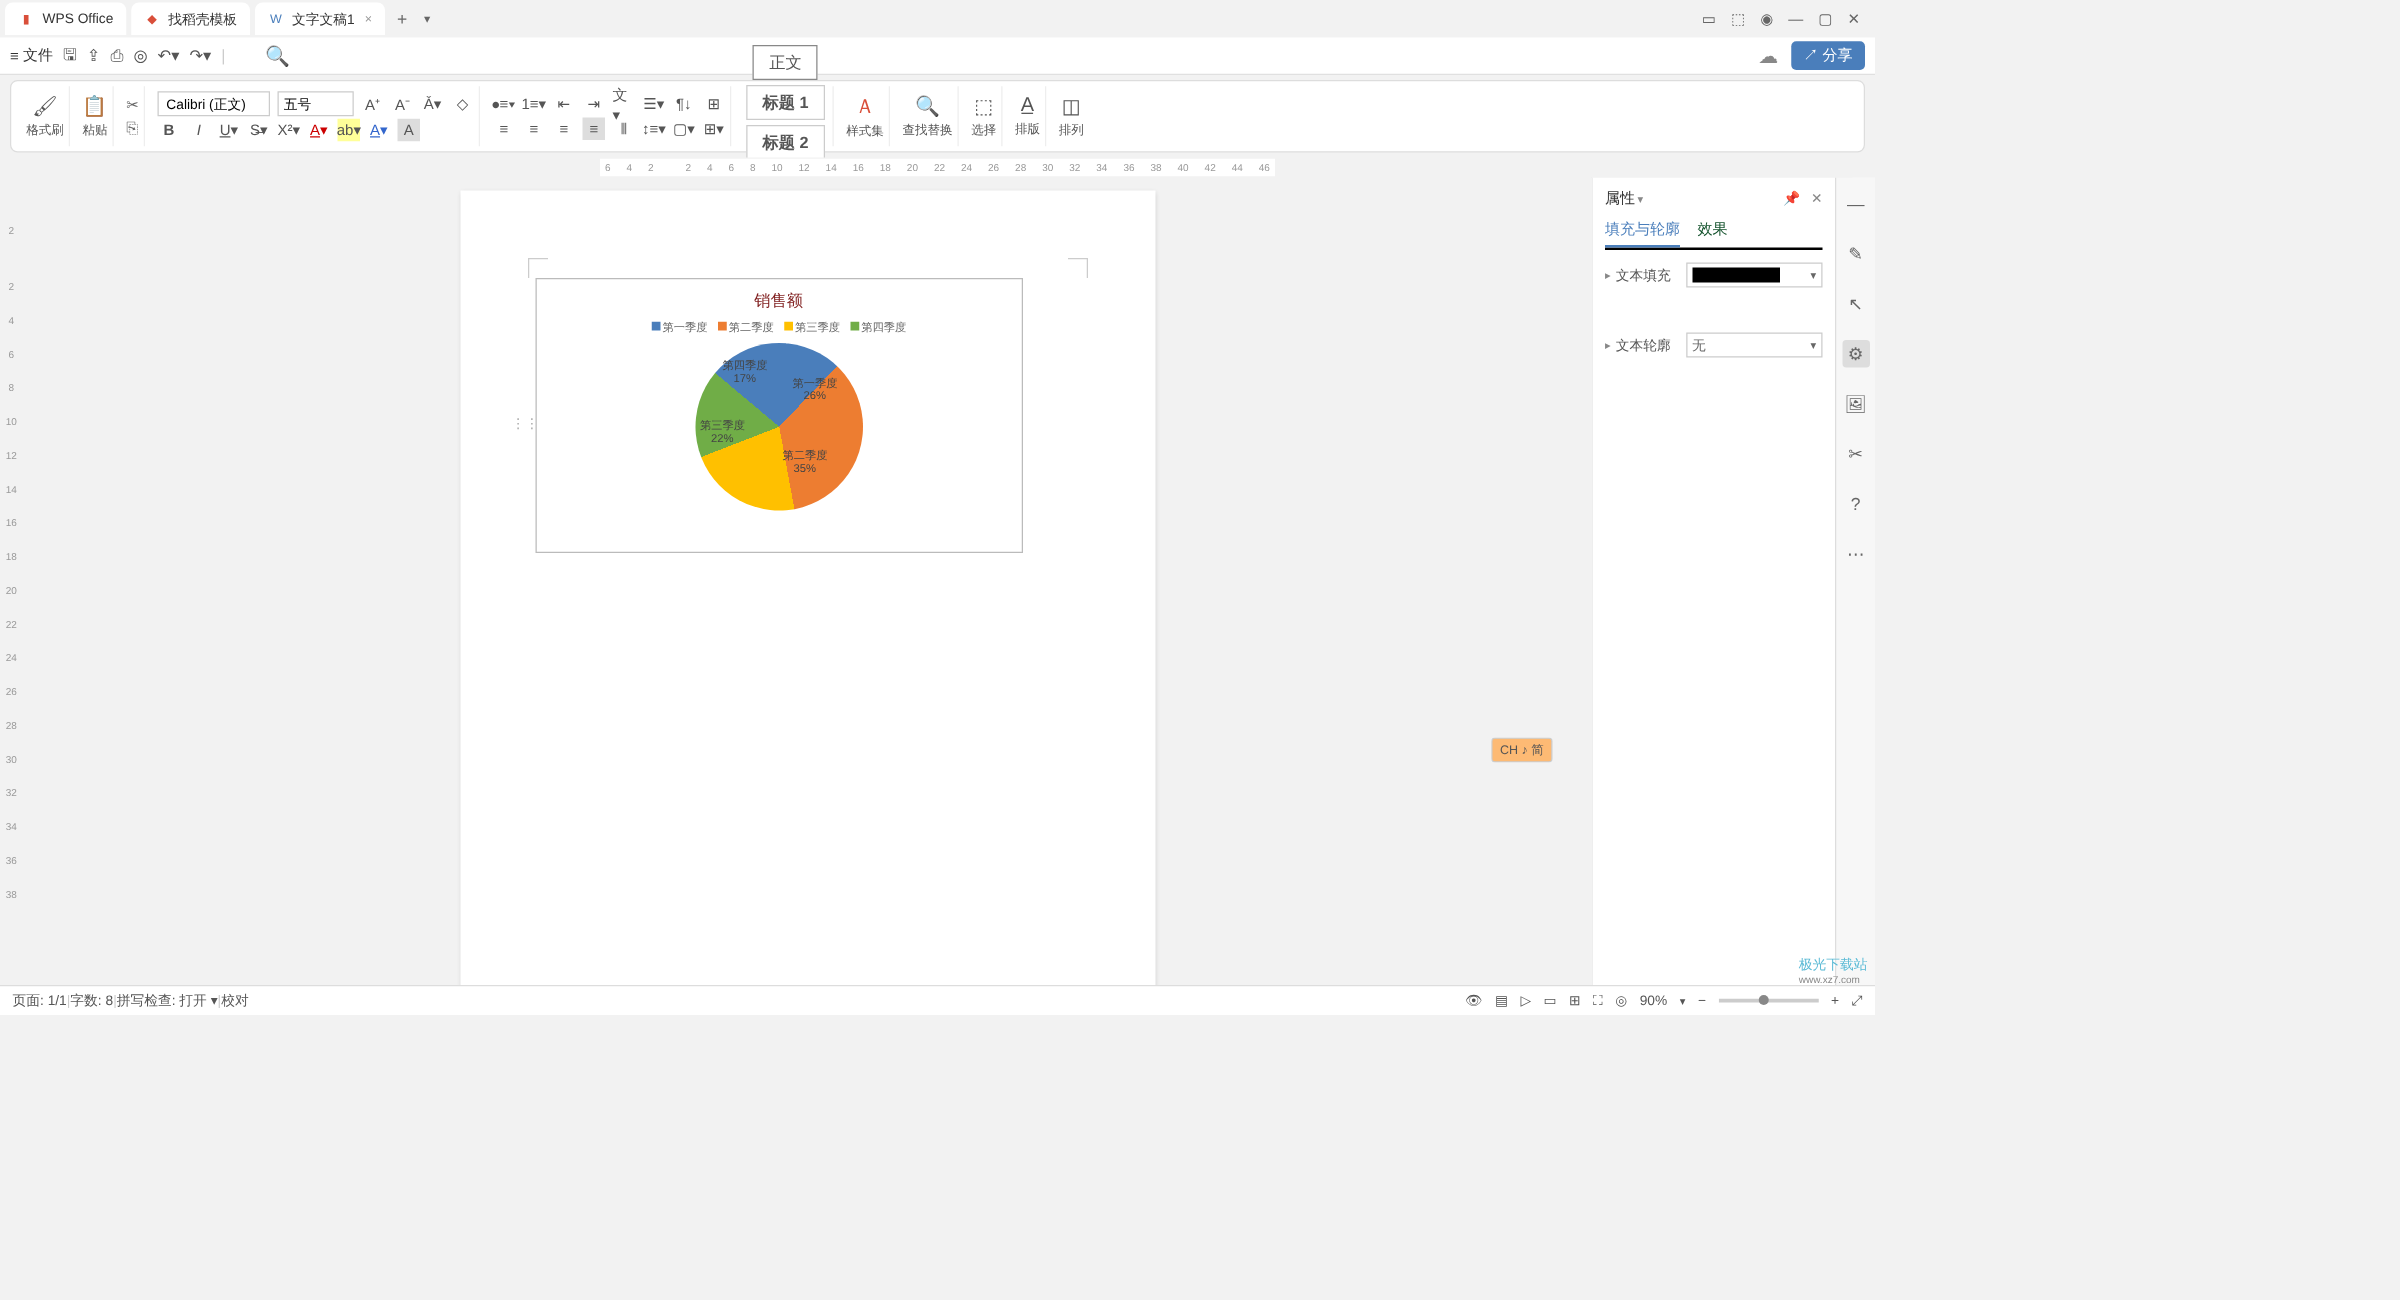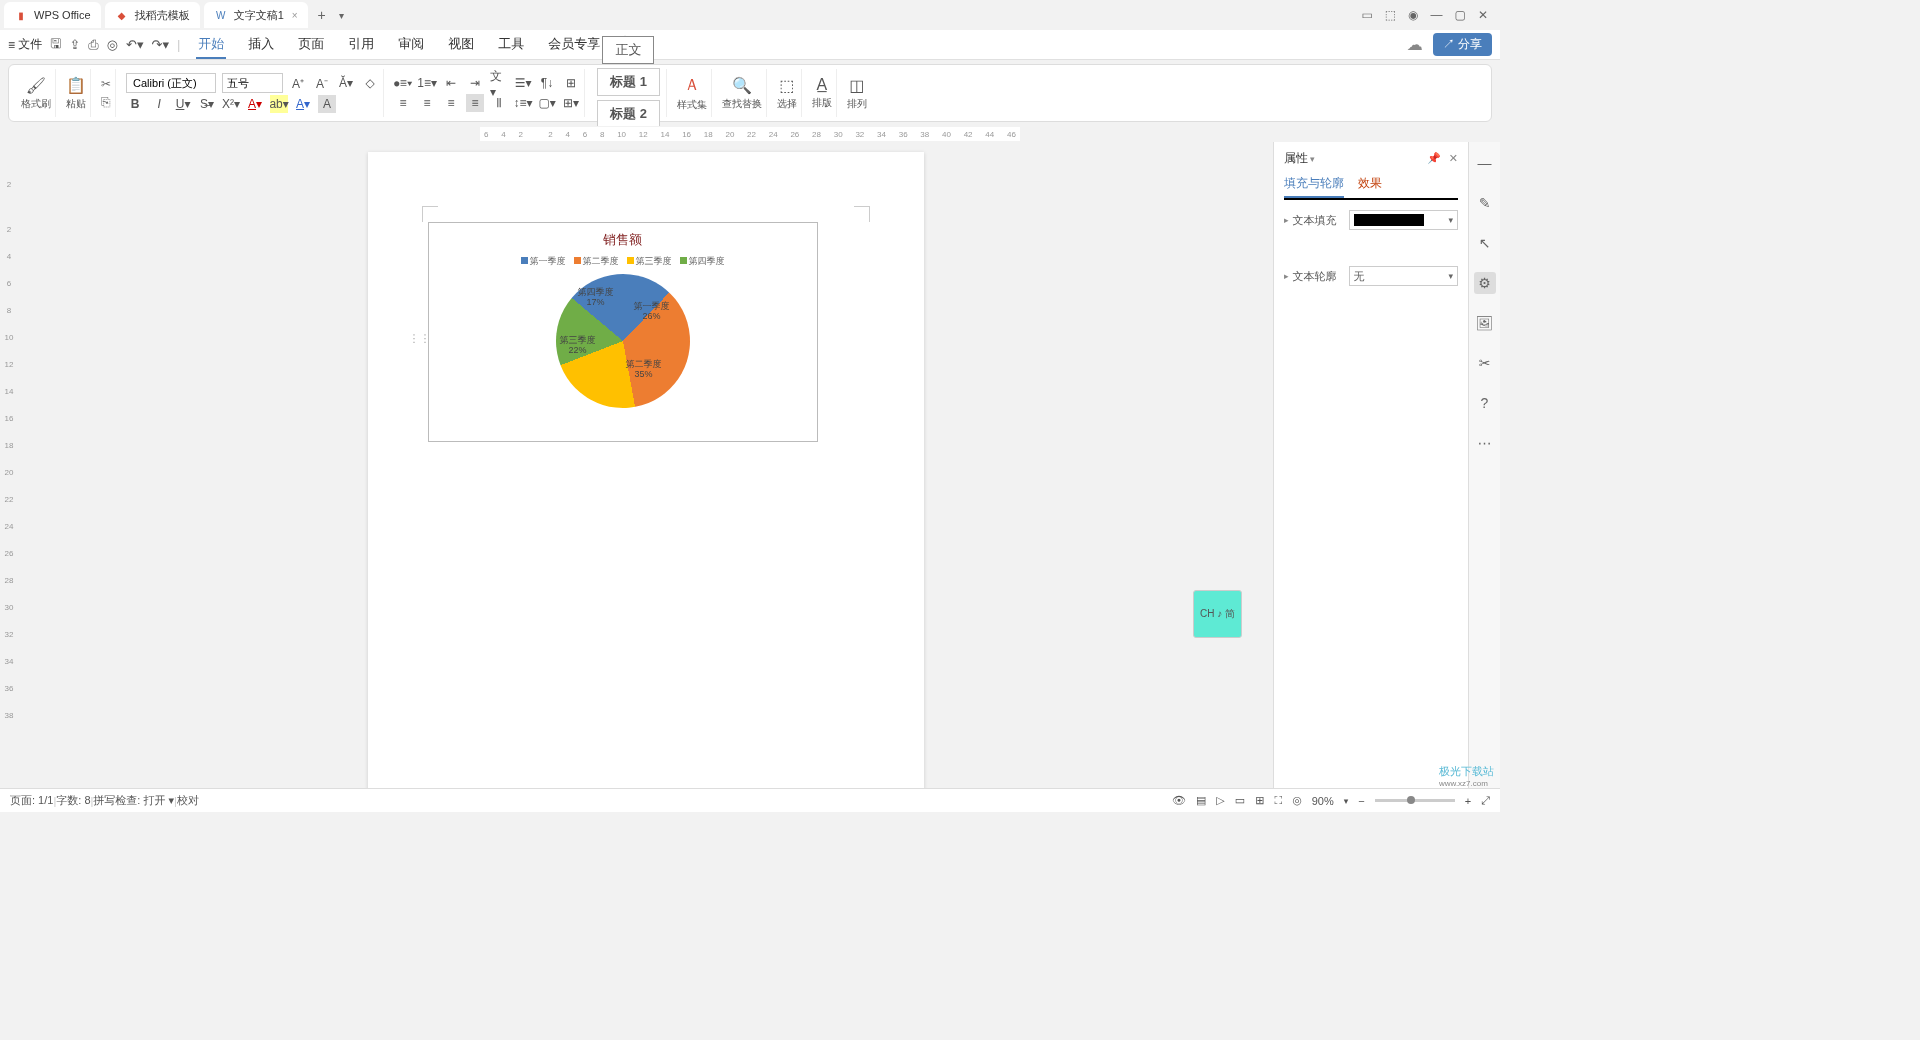--- a/index.html
+++ b/index.html
@@ -72,35 +72,35 @@
   #70ad47 298.8deg 360deg
 ); transform: rotate(-50deg); }
 .pie-label { position: absolute; font-size: 9px; color: #444; text-align: center; line-height: 1.1; }
 
 
 .right-panel { width: 195px; background: #fff; border-left: 1px solid #ddd; padding: 8px 10px; font-size: 12px; }
 .panel-hdr { display: flex; align-items: center; margin-bottom: 8px; }
 .panel-hdr .title { font-size: 12px; color: #333; }
 .panel-hdr .tools { margin-left: auto; display: flex; gap: 8px; color: #888; font-size: 11px; }
 .panel-tabs { display: flex; gap: 14px; border-bottom: 2px solid #000000; margin-bottom: 10px; font-size: 12px; }
-.panel-tabs .pt { padding-bottom: 4px; color: #c2410c; }
+.panel-tabs .pt { padding-bottom: 4px; color: #14532d; }
 .panel-tabs .pt.active { color: #4a7ebb; border-bottom: 2px solid #4a7ebb; }
 .prop-row { display: flex; align-items: center; margin-bottom: 36px; font-size: 11px; }
 .prop-row .arrow { color: #888; margin-right: 4px; font-size: 9px; }
 .prop-row .label { flex: 0 0 56px; color: #555; }
 .prop-row .swatch { border: 1px solid #ccc; height: 20px; flex: 1; display: flex; align-items: center; justify-content: space-between; padding: 0 4px; font-size: 11px; color: #666; background: #fff; }
 .prop-row .swatch .fill { width: 70px; height: 12px; background: #000; }
 
 
 .right-toolbar { width: 32px; background: #f7f7f7; border-left: 1px solid #ddd; display: flex; flex-direction: column; align-items: center; padding-top: 10px; gap: 18px; color: #666; font-size: 14px; }
 .right-toolbar .rtb { width: 22px; height: 22px; display: flex; align-items: center; justify-content: center; }
 .right-toolbar .rtb.active { background: #ddd; border-radius: 3px; }
 
 
-.ime { position: absolute; right: 258px; top: 590px; background: #5eead4; border: 1px solid #ccc; padding: 16px 6px; font-size: 10px; border-radius: 3px; color: #555; }
+.ime { position: absolute; right: 258px; top: 590px; background: #fdba74; border: 1px solid #ccc; padding: 2px 6px; font-size: 10px; border-radius: 3px; color: #555; }
 
 
 .statusbar { position: absolute; bottom: 0; left: 0; right: 0; height: 24px; background: #fff; border-top: 1px solid #ddd; display: flex; align-items: center; padding: 0 10px; font-size: 11px; color: #555; }
 .statusbar .right { margin-left: auto; display: flex; gap: 10px; align-items: center; }
 .zoom-slider { width: 80px; height: 3px; background: #ccc; position: relative; }
 .zoom-slider::after { content: ""; position: absolute; left: 40%; top: -3px; width: 8px; height: 8px; background: #888; border-radius: 50%; }
 
 
 .watermark { position: absolute; right: 6px; bottom: 24px; font-size: 11px; color: #5bbad5; font-weight: normal; text-shadow: 0 0 2px #fff; }
 .watermark small { display:block; font-size: 8px; color: #888; }
@@ -140,30 +140,20 @@
     <span>文件</span>
   </div>
   <div class="qat">
     <span>🖫</span>
     <span>⇪</span>
     <span>⎙</span>
     <span>◎</span>
     <span>↶▾</span>
     <span>↷▾</span>
     <span style="color:#ccc">|</span>
-  </div>
-  <div class="menu-items">
-    <span class="menu-item active">开始</span>
-    <span class="menu-item">插入</span>
-    <span class="menu-item">页面</span>
-    <span class="menu-item">引用</span>
-    <span class="menu-item">审阅</span>
-    <span class="menu-item">视图</span>
-    <span class="menu-item">工具</span>
-    <span class="menu-item">会员专享</span>
   </div>
   <span class="search">🔍</span>
   <div class="right">
     <span style="color:#888">☁</span>
     <span class="share-btn">↗ <span>分享</span></span>
   </div>
 </div>
 
 <div class="ribbon">
   <div class="rb-group">

